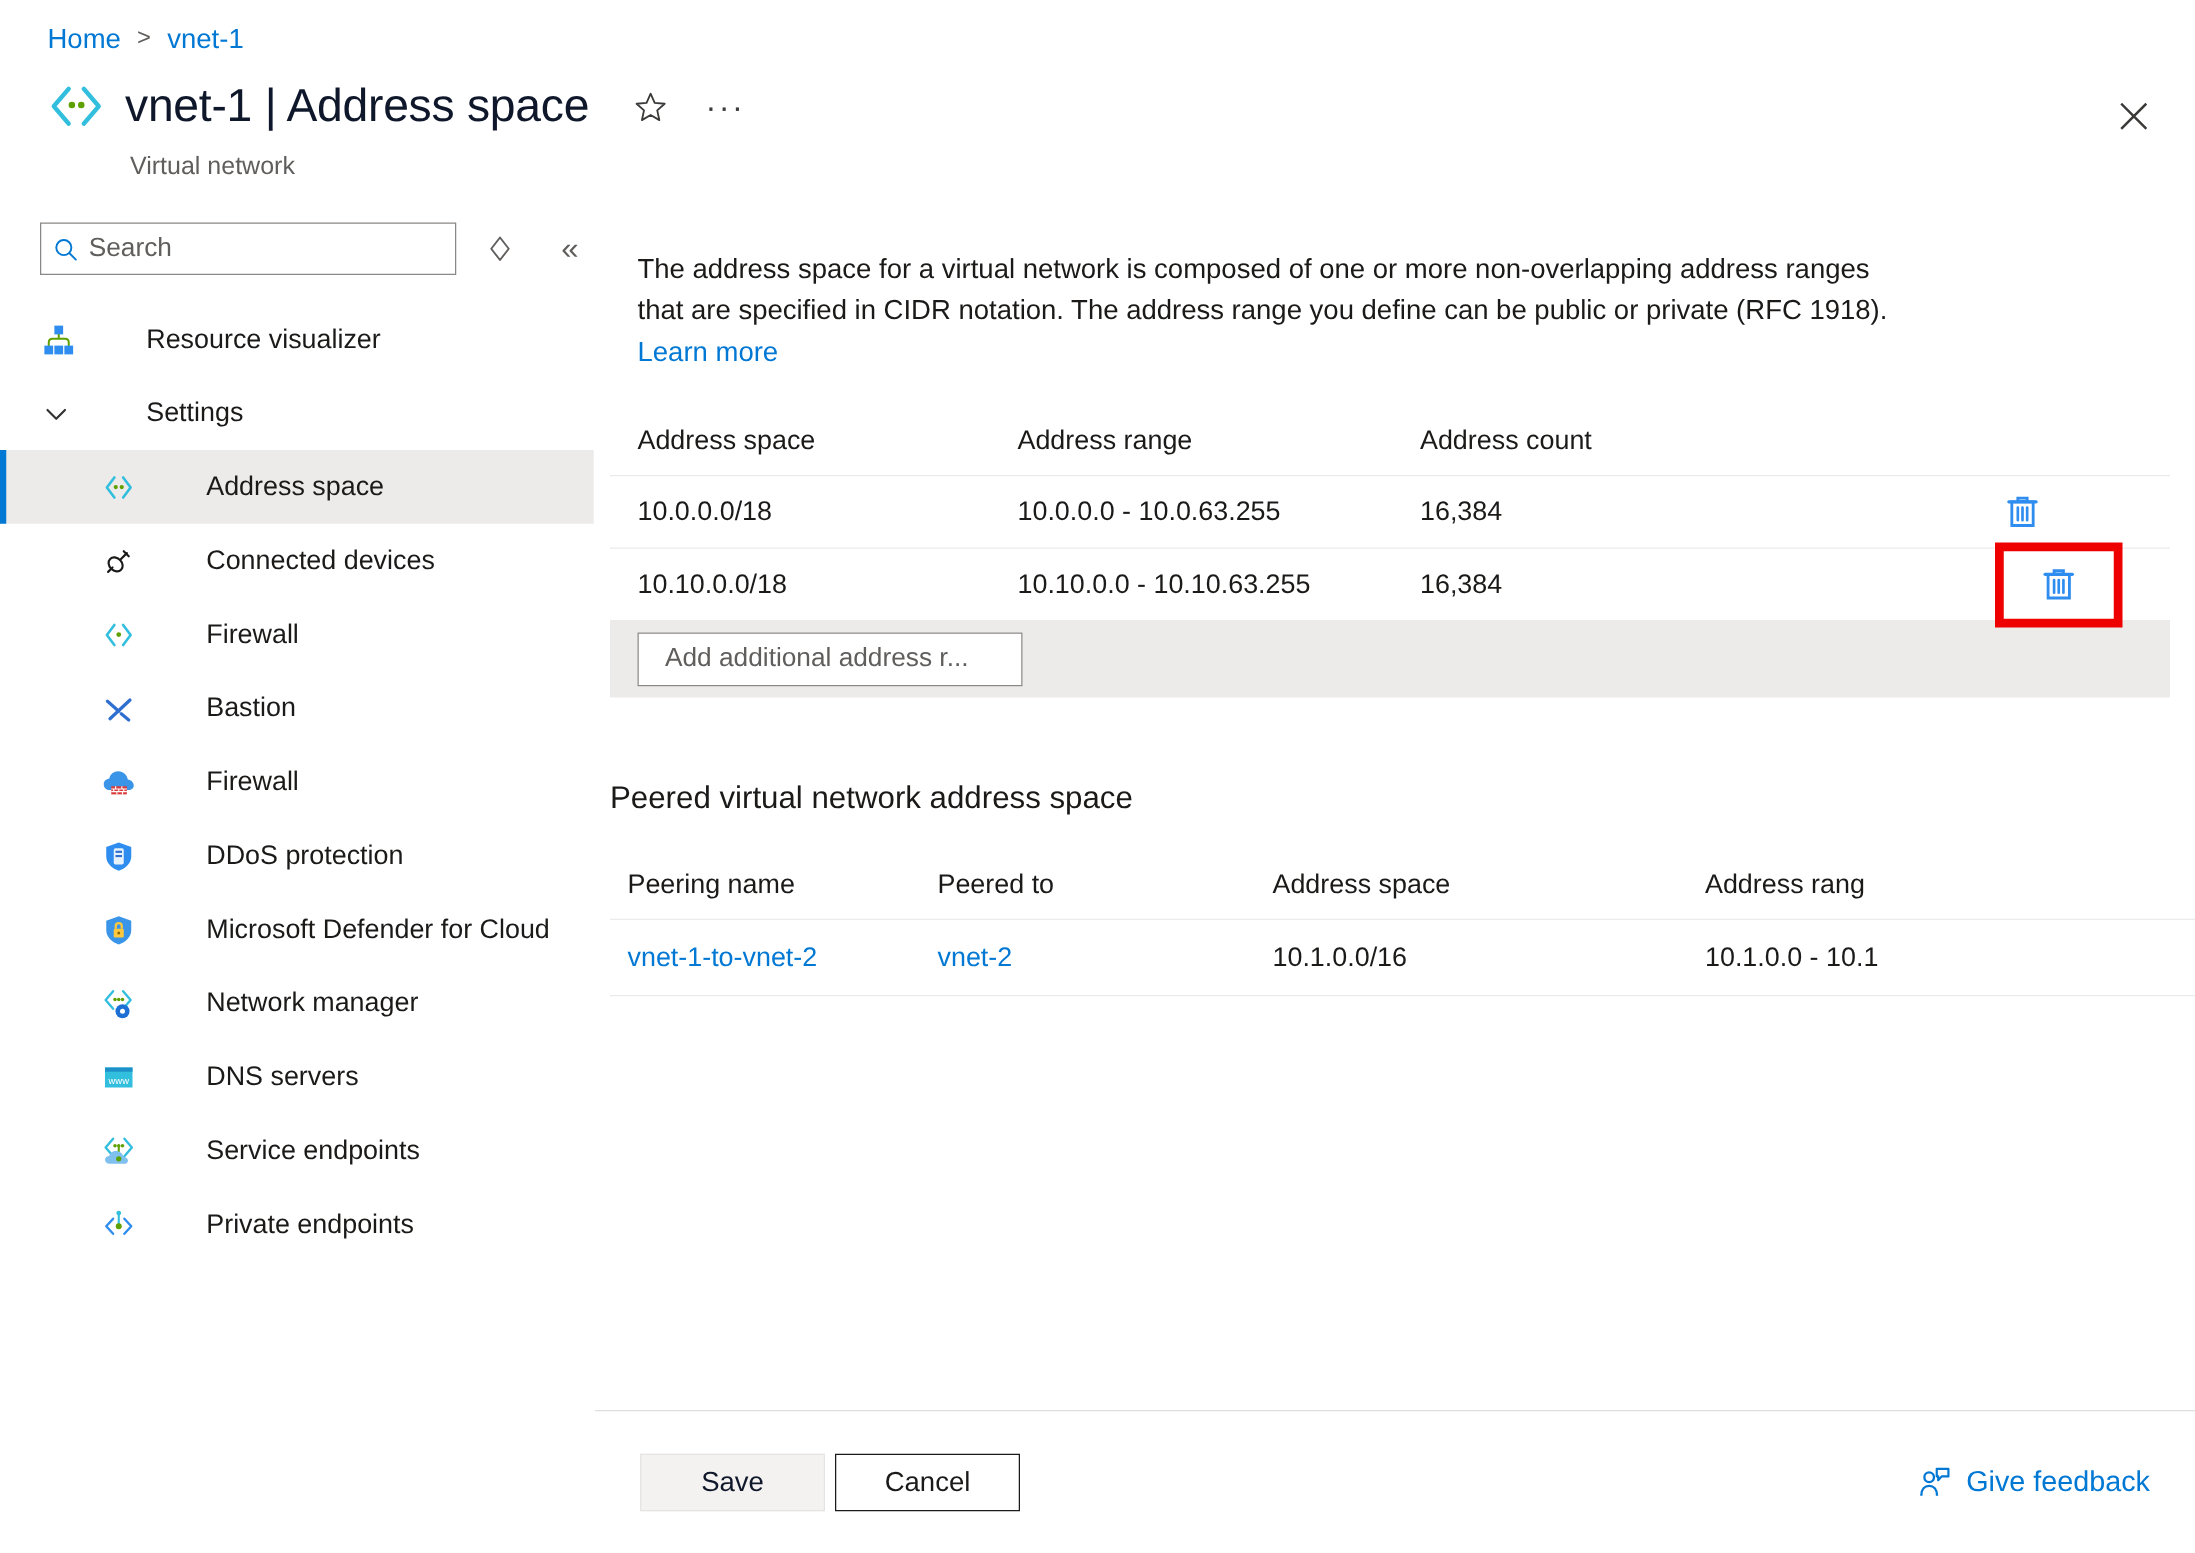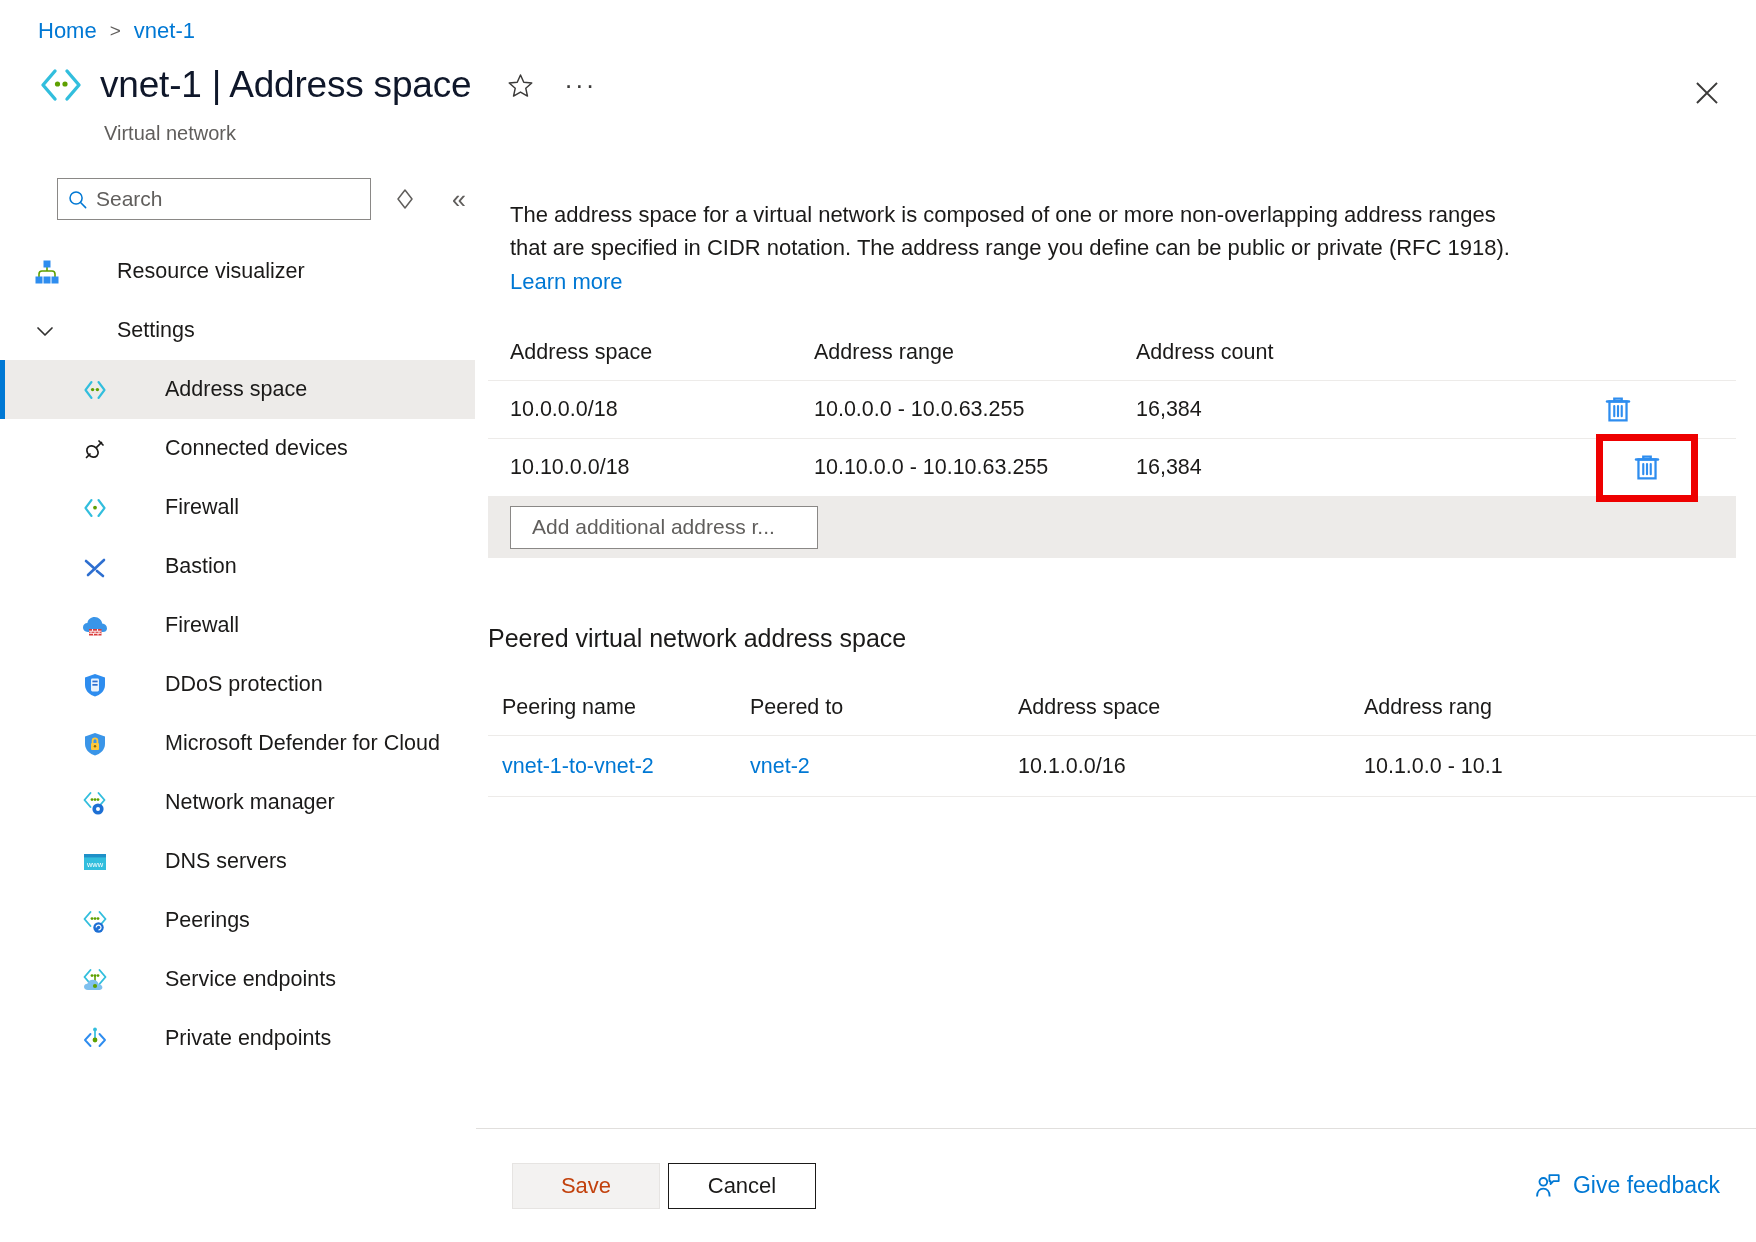--- a/index.html
+++ b/index.html
@@ -71,21 +71,21 @@
   }
   .search-row {
     display: flex; align-items: center;
     padding: 8px 0 0 32px;
   }
   .search-box {
     position: relative;
     width: 333px; height: 42px;
     border: 1px solid #8a8886;
     background: #fff;
-    display: flex; align-items: center; margin-left: 25px;
+    display: flex; align-items: center;
   }
   .search-icon-wrap {
     width: 38px; display: flex;
     align-items: center; justify-content: center;
     flex: 0 0 auto;
   }
   .search-input {
     border: 0; outline: 0;
     font-size: 21px;
     font-family: "Liberation Sans", sans-serif;
@@ -238,21 +238,21 @@
     font-family: "Liberation Sans", sans-serif;
     font-size: 22px;
     height: 46px;
     min-width: 148px;
     cursor: pointer;
   }
   .btn-save {
     margin-left: 36px;
     background: #f3f2f1;
     border: 1px solid #e6e4e2;
-    color: #c2410c;
+    color: #0f172a;
     cursor: default;
   }
   .btn-cancel {
     margin-left: 8px;
     background: #ffffff;
     border: 1px solid #1b1a19;
     color: #1b1a19;
   }
   .feedback {
     margin-left: auto; margin-right: 36px;
@@ -450,34 +450,20 @@
       <span class="nav-ico">
         <svg viewBox="0 0 28 28" width="28" height="28">
           <rect x="3" y="6" width="22" height="16" fill="#32BEDD"></rect>
           <rect x="3" y="6" width="22" height="3.4" fill="#1E90C8"></rect>
           <text x="14" y="19" font-size="7.5" fill="#ffffff" text-anchor="middle" font-family="Liberation Sans, sans-serif">www</text>
         </svg>
       </span>
       <span class="nav-label">DNS servers</span>
     </div>
 
-    <div class="nav-item indented">
-      <span class="nav-ico">
-        <svg viewBox="0 0 28 28" width="28" height="28">
-          <path d="M9.5 5 L3.5 12 L9.5 19" fill="none" stroke="#32BEDD" stroke-width="1.9" stroke-linecap="round" stroke-linejoin="round"></path>
-          <path d="M18.5 5 L24.5 12 L18.5 19" fill="none" stroke="#32BEDD" stroke-width="1.9" stroke-linecap="round" stroke-linejoin="round"></path>
-          <circle cx="11" cy="11.6" r="1.4" fill="#5EA000"></circle>
-          <circle cx="14" cy="11.6" r="1.4" fill="#5EA000"></circle>
-          <circle cx="17" cy="11.6" r="1.4" fill="#5EA000"></circle>
-          <circle cx="17.5" cy="20.5" r="5.2" fill="#1D6FD4"></circle>
-          <path d="M15.2 20.5 A2.4 2.4 0 1 1 17.5 22.9" fill="none" stroke="#fff" stroke-width="1.2"></path>
-        </svg>
-      </span>
-      <span class="nav-label">Peerings</span>
-    </div>
 
     <div class="nav-item indented">
       <span class="nav-ico">
         <svg viewBox="0 0 28 28" width="28" height="28">
           <path d="M9.5 4 L3.5 11 L9.5 18" fill="none" stroke="#32BEDD" stroke-width="1.9" stroke-linecap="round" stroke-linejoin="round"></path>
           <path d="M18.5 4 L24.5 11 L18.5 18" fill="none" stroke="#32BEDD" stroke-width="1.9" stroke-linecap="round" stroke-linejoin="round"></path>
           <circle cx="11" cy="9.6" r="1.4" fill="#5EA000"></circle>
           <circle cx="14" cy="9.6" r="1.4" fill="#5EA000"></circle>
           <circle cx="17" cy="9.6" r="1.4" fill="#5EA000"></circle>
           <path d="M14 10 V20" stroke="#5EA000" stroke-width="1.6"></path>

